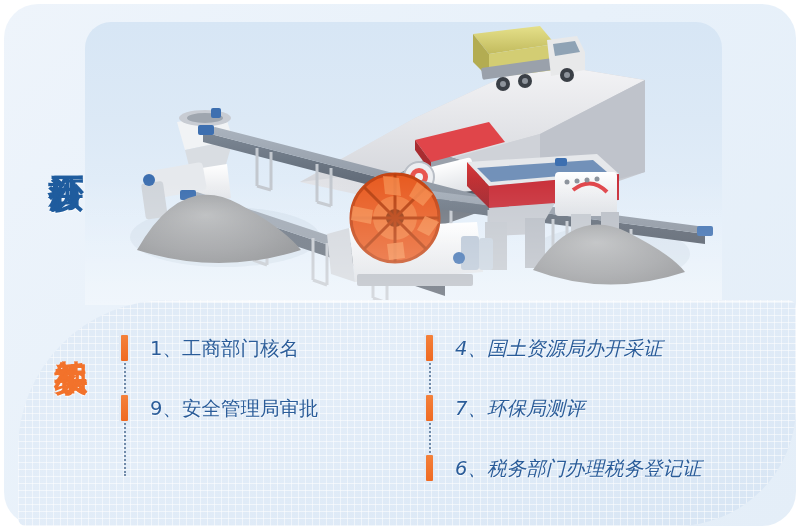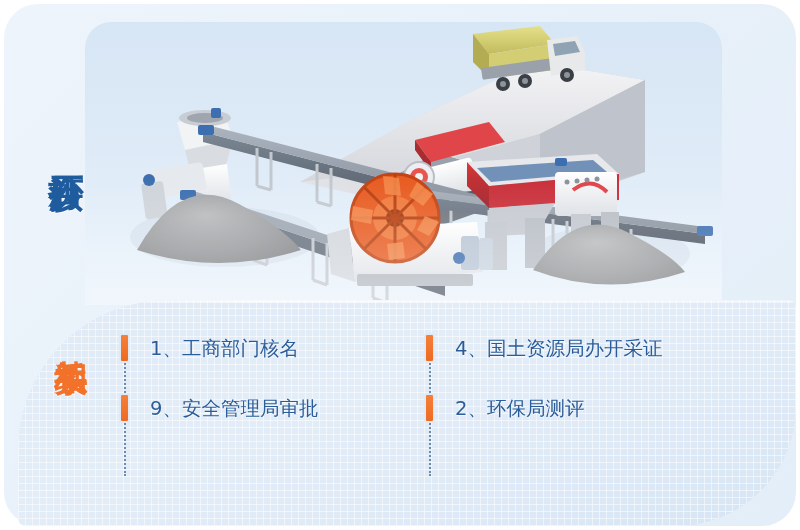--- a/index.html
+++ b/index.html
@@ -94,21 +94,21 @@
   }
 
   
   .cols {
     position:absolute;
     left:118px; top:318px;
     width:640px; height:180px;
     display:flex;
   }
   .col { position:relative; width:305px; }
-  .col.right { margin-left:0px; }
+  .col.right { margin-left:0px;font-style:italic; }
 
   
   .col .dotline {
     position:absolute;
     left:6px; top:22px; bottom:22px;
     width:0;
     border-left:2px dotted #4a6a8f;
     opacity:.75;
   }
 
@@ -347,19 +347,23 @@
 
     <div class="col right">
       <div class="dotline"></div>
 
       <div class="step">
         <span class="marker"></span>
         <span class="step-text">4、国土资源局办开采证</span>
       </div>
       <div class="step">
         <span class="marker"></span>
-        <span class="step-text">2、环保局测评</span>
+        <span class="step-text">7、环保局测评</span>
+      </div>
+      <div class="step">
+        <span class="marker"></span>
+        <span class="step-text">6、税务部门办理税务登记证</span>
       </div>
     </div>
 
   </div>
 
 </div>
 
 </body></html>

